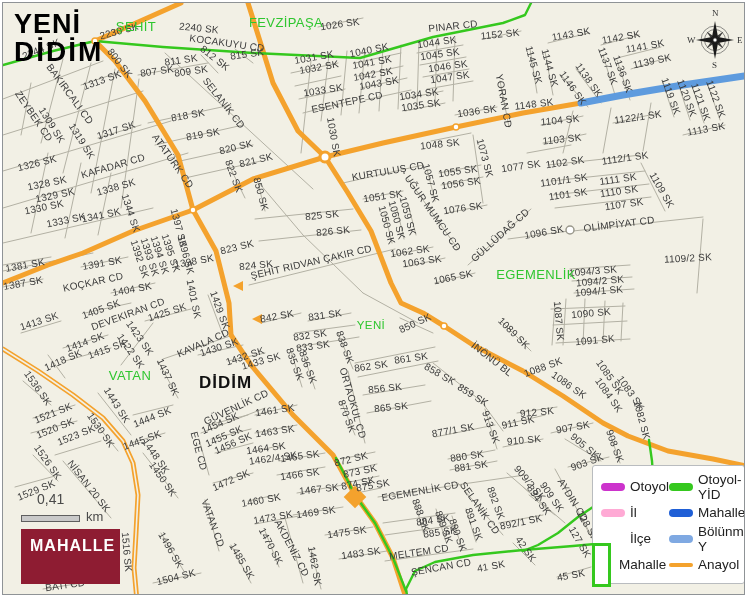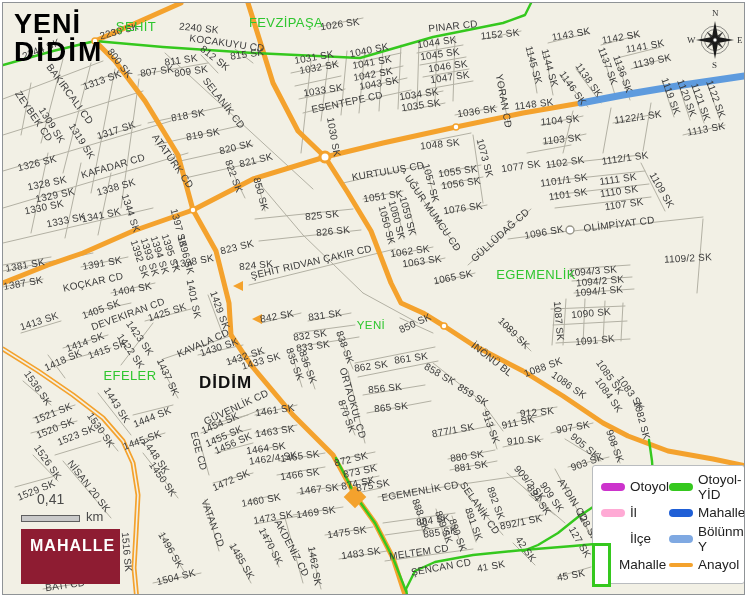--- a/index.html
+++ b/index.html
@@ -511,21 +511,21 @@
       <div class="lbl" style="left: 228px; top: 477px; transform: translate(-50%, -50%) rotate(-24deg);">1472 SK</div>
       <div class="lbl" style="left: 258px; top: 497px; transform: translate(-50%, -50%) rotate(-10deg);">1460 SK</div>
       <div class="lbl" style="left: 168px; top: 547px; transform: translate(-50%, -50%) rotate(60deg);">1496 SK</div>
       <div class="lbl" style="left: 173px; top: 574px; transform: translate(-50%, -50%) rotate(-14deg);">1504 SK</div>
       <div class="lbl" style="left: 239px; top: 558px; transform: translate(-50%, -50%) rotate(60deg);">1485 SK</div>
       <div class="lbl" style="left: 124px; top: 549px; transform: translate(-50%, -50%) rotate(85deg);">1516 SK</div>
       <div class="lbl" style="left: 62px; top: 582px; transform: translate(-50%, -50%) rotate(-8deg);">BATI CD</div>
       <div class="lbl green" style="left: 133px; top: 23px; transform: translate(-50%, -50%) rotate(0deg);">ŞEHİT</div>
       <div class="lbl green" style="left: 283px; top: 19px; transform: translate(-50%, -50%) rotate(0deg);">FEVZİPAŞA</div>
       <div class="lbl green" style="left: 533px; top: 271px; transform: translate(-50%, -50%) rotate(0deg);">EGEMENLİK</div>
-      <div class="lbl green" style="left: 127px; top: 372px; transform: translate(-50%, -50%) rotate(0deg);">EFELER</div>
+      <div class="lbl green" style="left: 127px; top: 372px; transform: translate(-50%, -50%) rotate(0deg);">VATAN</div>
       <div class="lbl green small" style="left: 368px; top: 322px; transform: translate(-50%, -50%) rotate(0deg);">YENİ</div>
     </div>
 
   <div id="title">
     <div class="l1">YENİ</div>
     <div class="l2">DİDİM</div>
   </div>
 
   <div id="didim-center">DİDİM</div>
 

